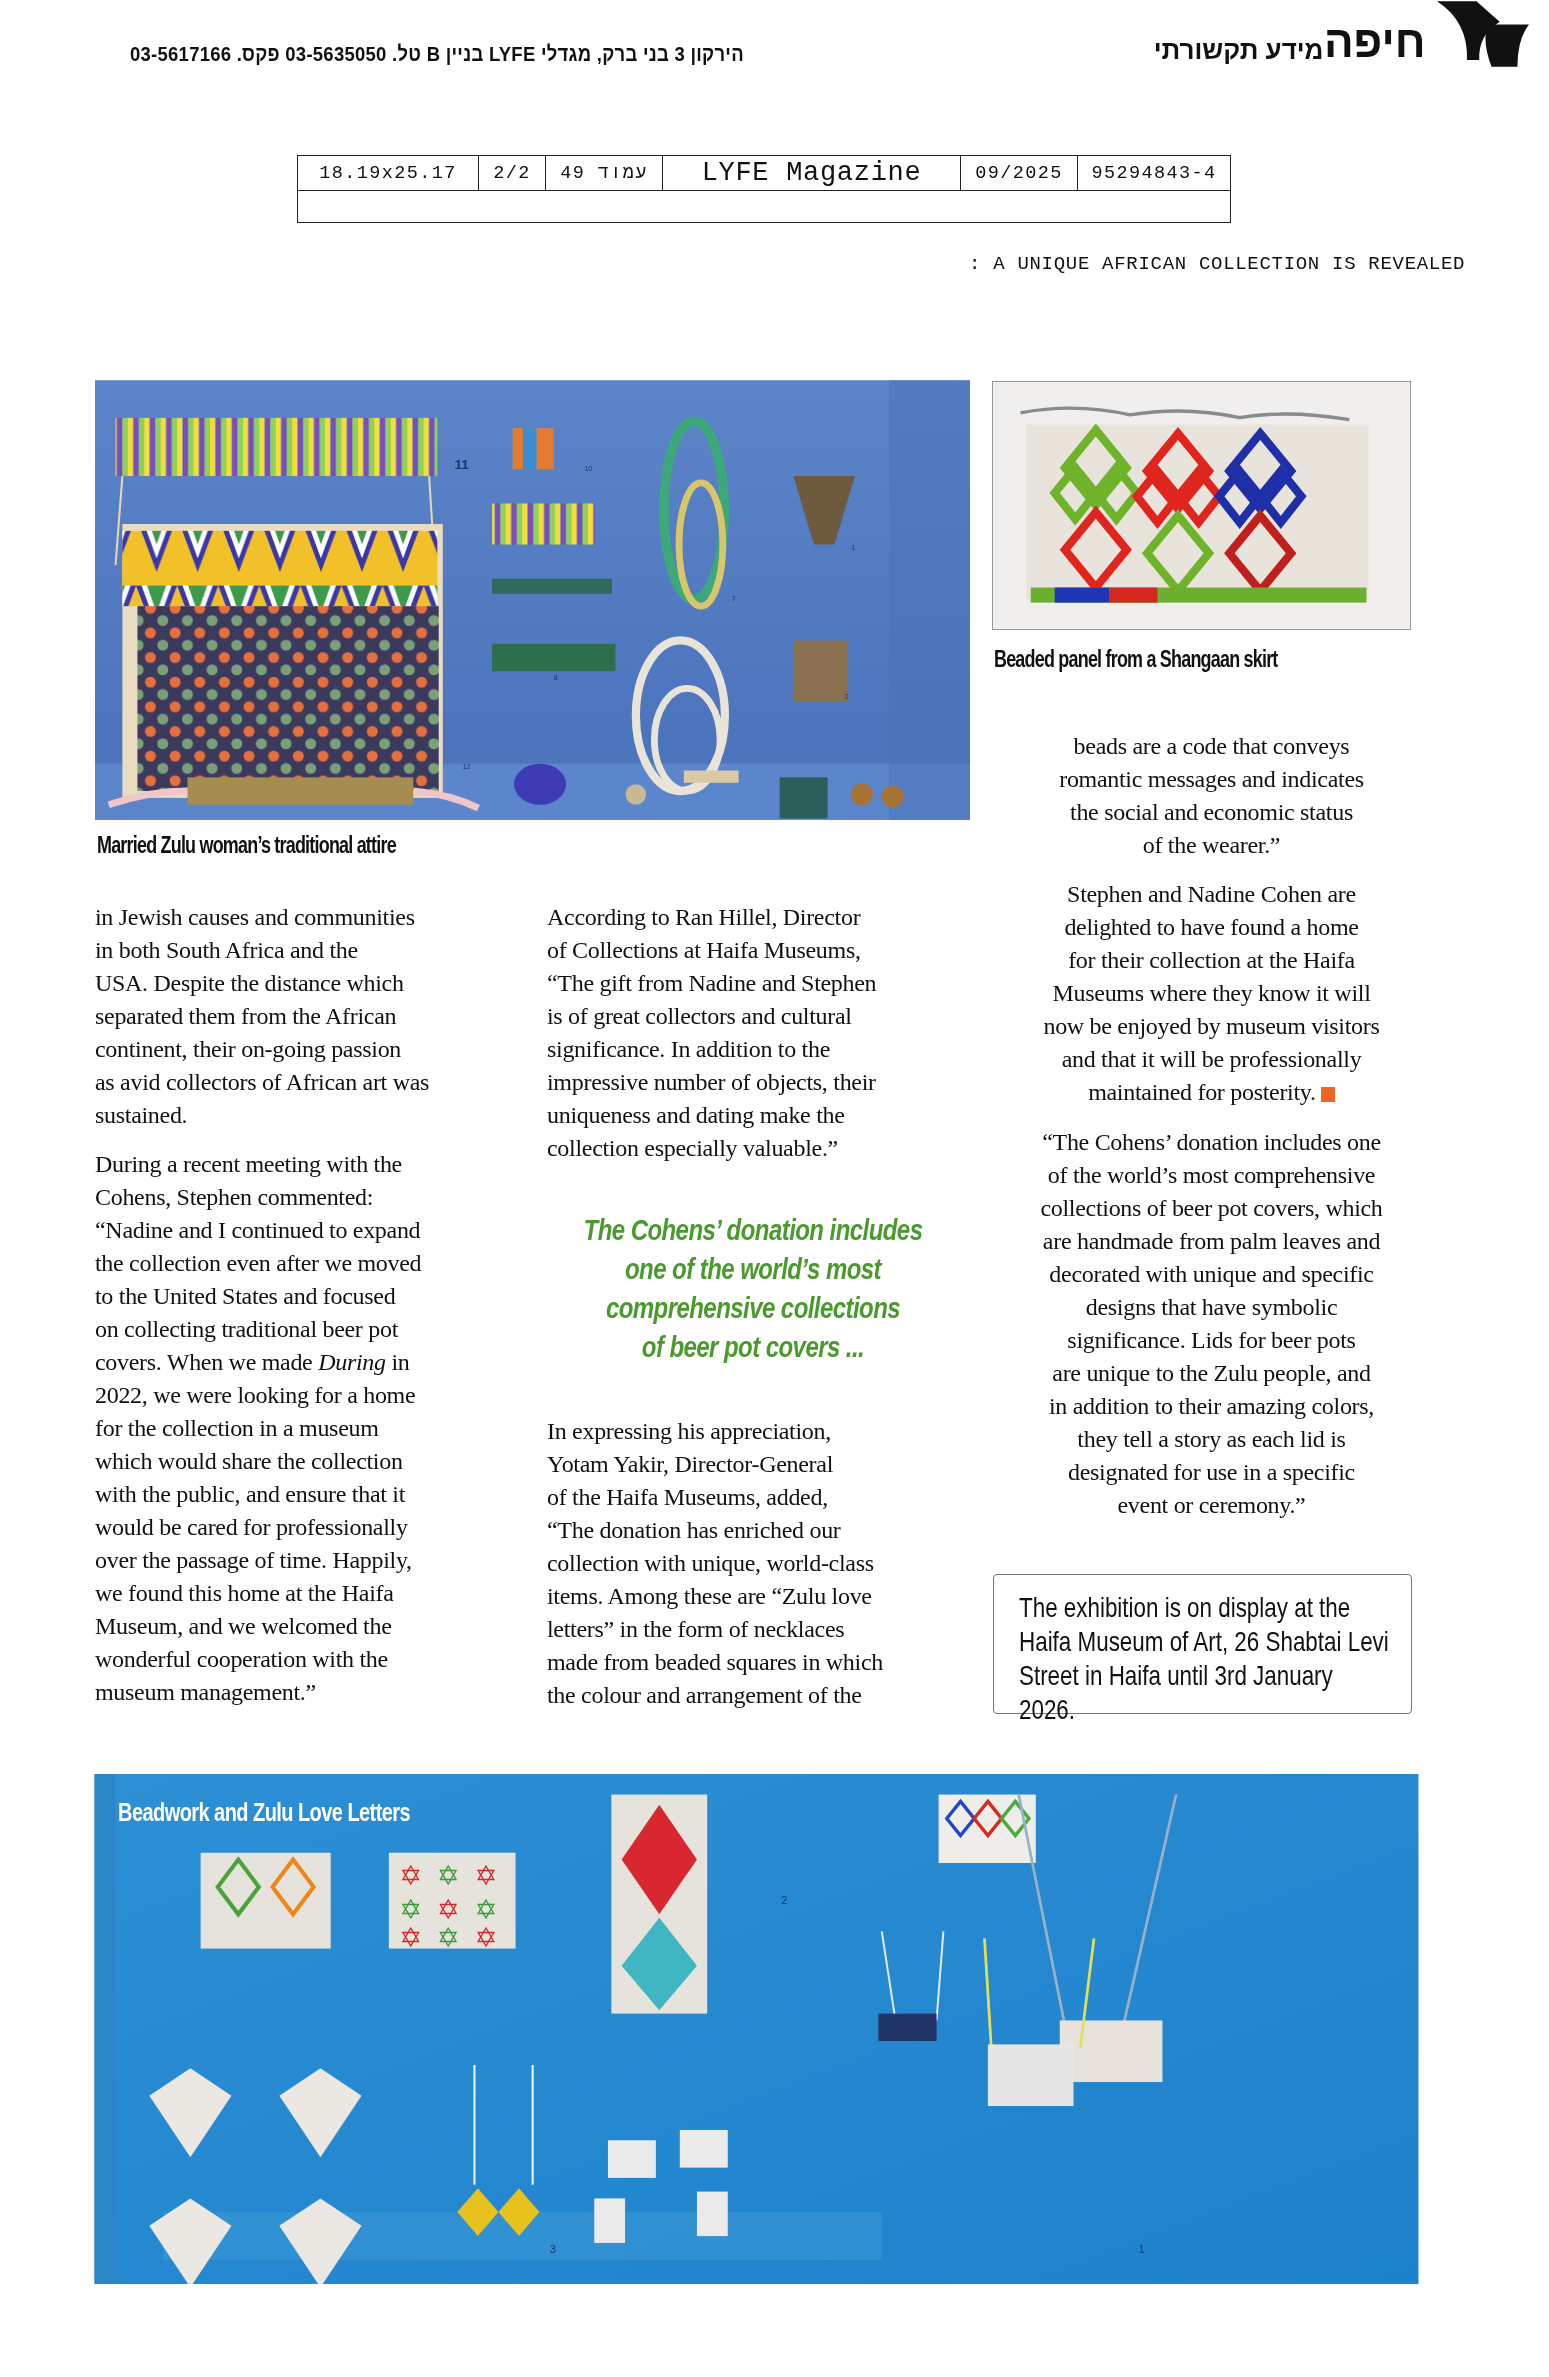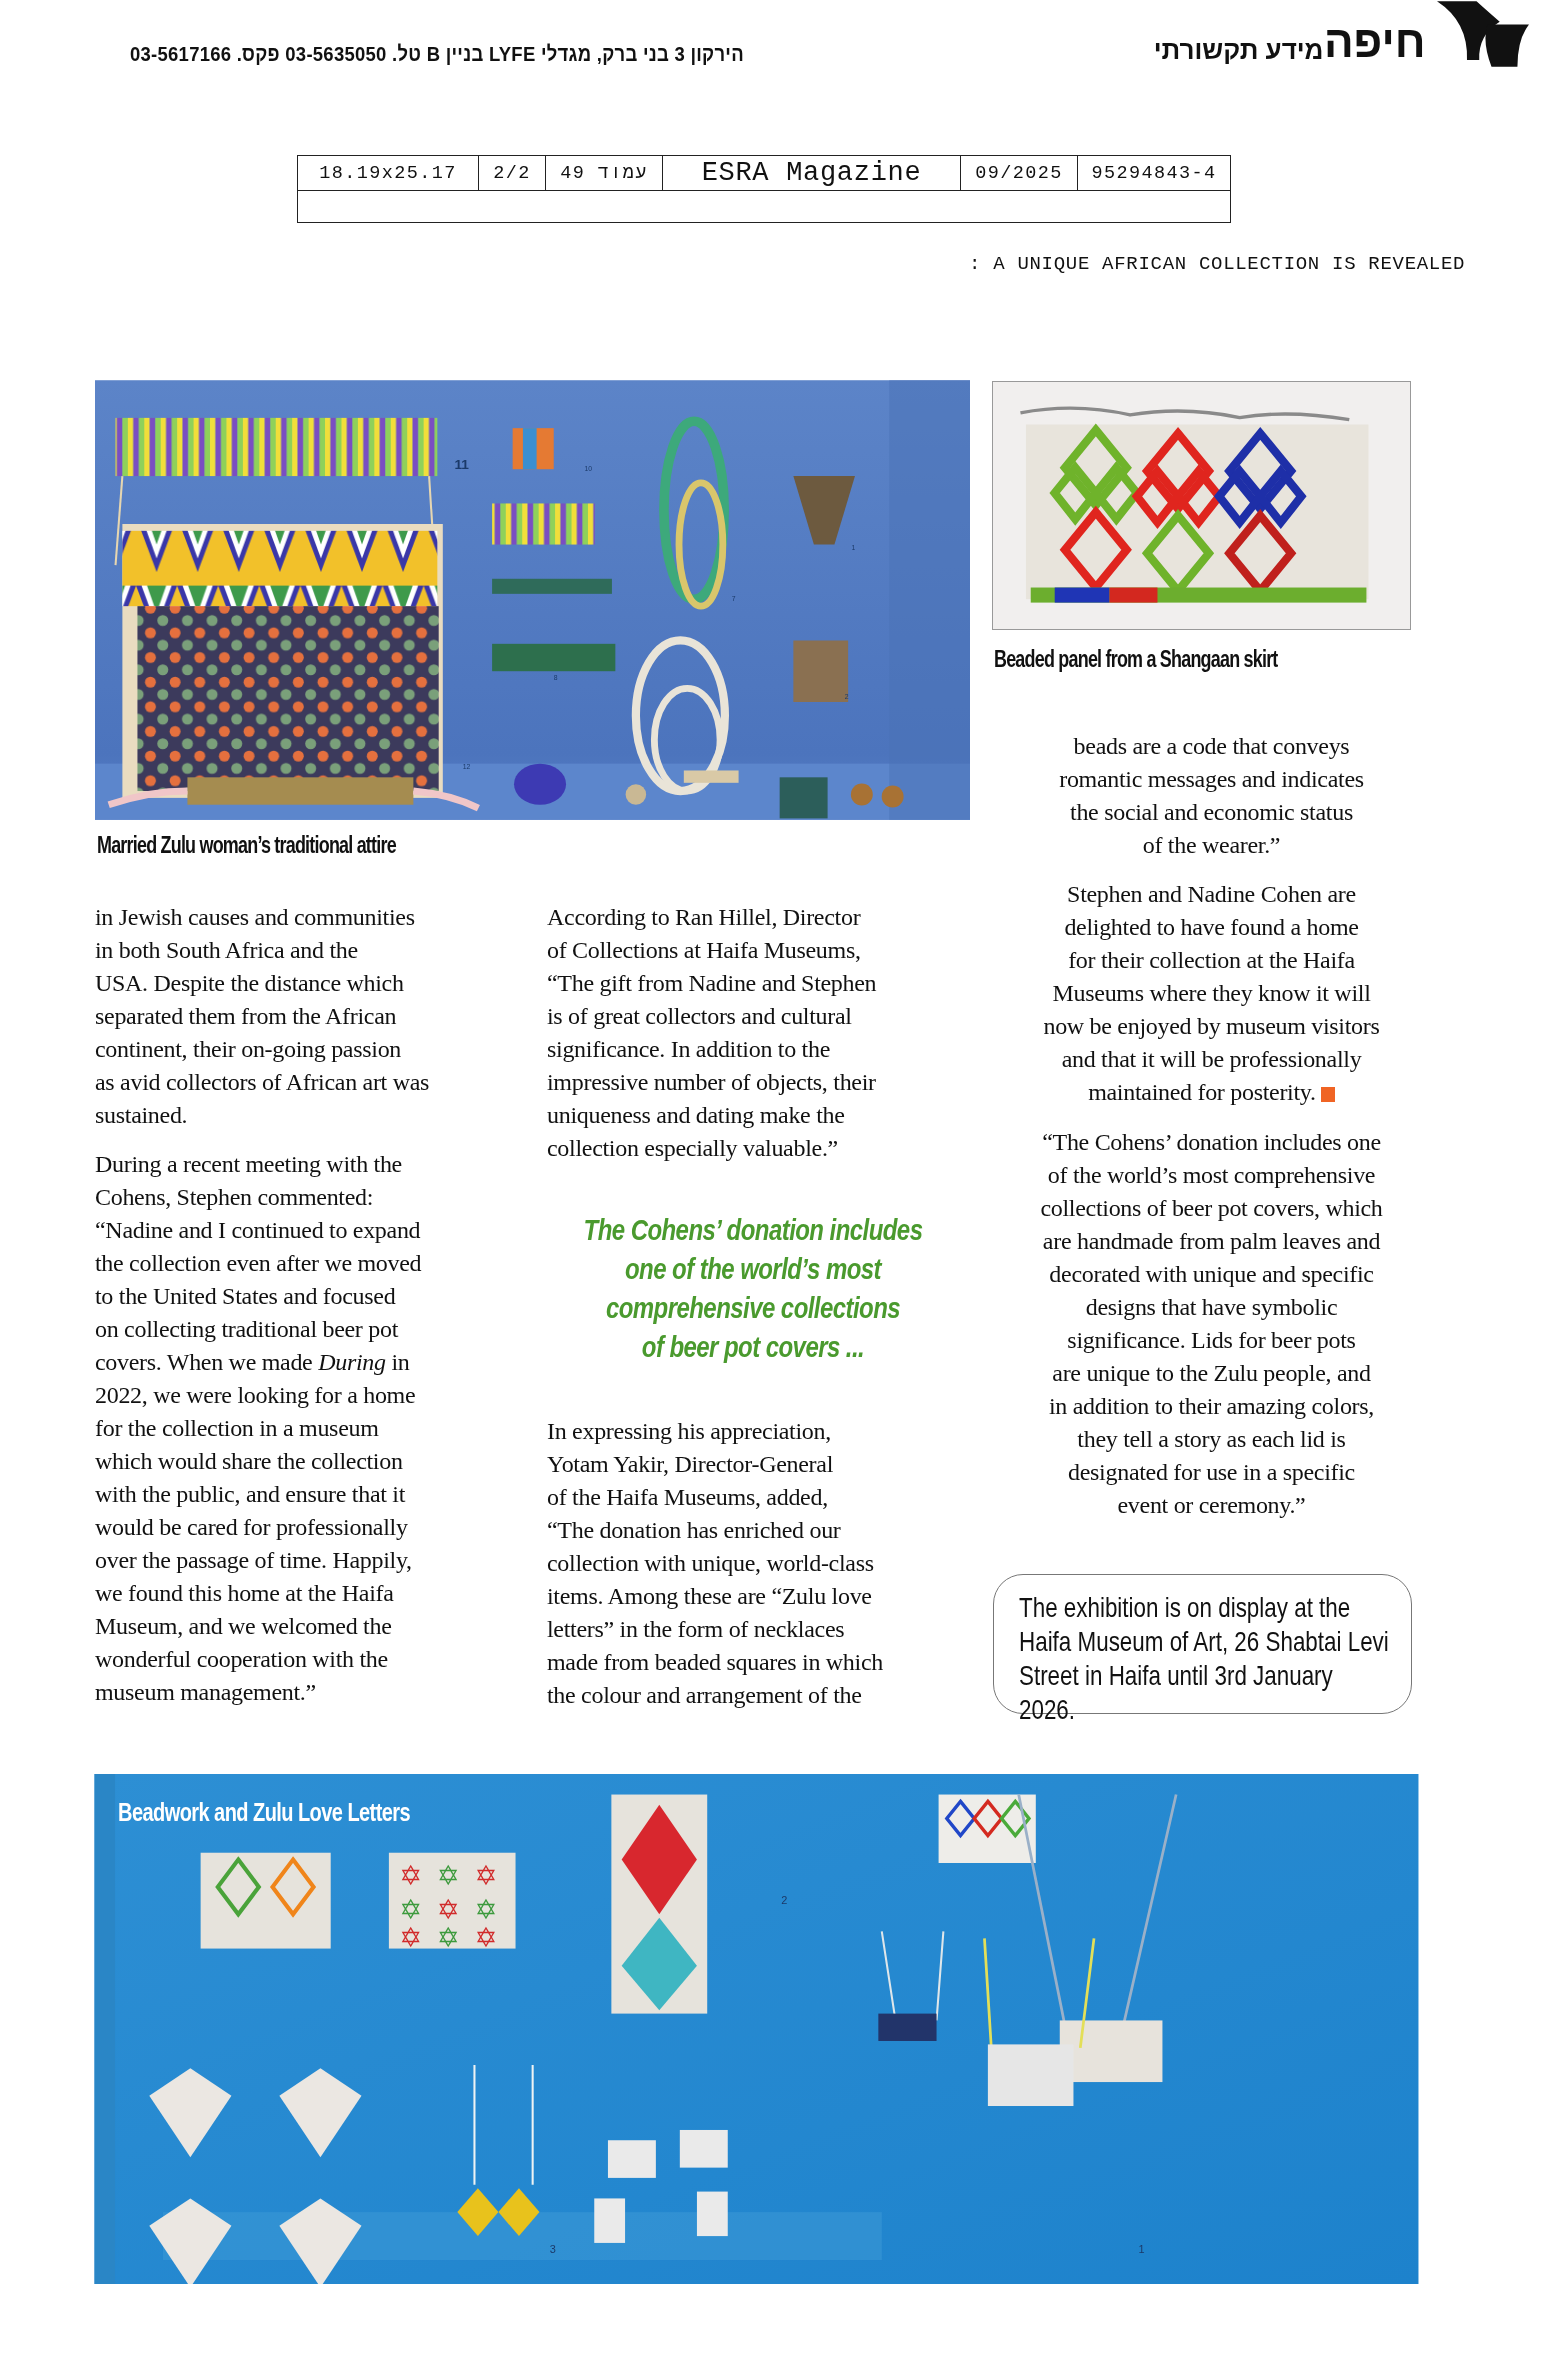--- a/index.html
+++ b/index.html
@@ -24,21 +24,21 @@
 
   
   .photo { overflow:hidden; }
   .cap { font-family:"Liberation Sans", sans-serif; font-weight:bold; font-size:23px; letter-spacing:-1px; transform:scaleX(0.78); transform-origin:left top; white-space:nowrap; }
 
   
   .col { font-size:24px; line-height:33px; letter-spacing:-0.3px; }
   .col p { margin:0 0 16.4px 0; white-space:pre-line; }
   .pull { font-family:"Liberation Sans", sans-serif; font-weight:bold; font-style:italic; color:#4a9a2e; font-size:30px; line-height:39px; text-align:center; letter-spacing:-0.7px; transform:scaleX(0.8); transform-origin:center top; white-space:pre-line; }
   .endmark { display:inline-block; width:13.7px; height:15px; background:#f06424; margin-left:5.5px; vertical-align:-1.4px; }
-  .infobox { left:993px; top:1574px; width:419px; height:140px; border:1.4px solid #777; border-radius:30px; box-sizing:border-box; }
+  .infobox { left:993px; top:1574px; width:419px; height:140px; border:1.4px solid #777; border-radius:4px; box-sizing:border-box; }
   .infobox-text { position:absolute; left:25px; top:16.4px; font-family:"Liberation Sans", sans-serif; font-size:28px; line-height:34px; white-space:pre-line; transform:scaleX(0.8); transform-origin:left top; width:466px; }
   .bottom-title { font-family:"Liberation Sans", sans-serif; font-weight:bold; color:#fff; font-size:25px; letter-spacing:-0.7px; transform:scaleX(0.8); transform-origin:left top; white-space:nowrap; }
   .numlabel { font-family:"Liberation Sans", sans-serif; font-size:20px; color:#1b3a6a; font-weight:bold; }
 </style>
 </head>
 <body>
 
 <div class="abs contact">הירקון 3 בני ברק, מגדלי LYFE בניין B טל. 03-5635050 פקס. 03-5617166</div>
 
 <div class="abs logo-wrap">
@@ -48,21 +48,21 @@
   </svg>
   <div class="logo-name">חיפה</div>
   <div class="logo-tag">מידע תקשורתי</div>
 </div>
 
 <div class="abs meta-table">
   <div class="meta-row1">
     <div class="meta-cell" style="width:180px">18.19x25.17</div>
     <div class="meta-cell" style="width:66px">2/2</div>
     <div class="meta-cell" style="width:116px;direction:rtl">עמוד 49</div>
-    <div class="meta-cell big" style="width:297px">ESRA Magazine</div>
+    <div class="meta-cell big" style="width:297px">LYFE Magazine</div>
     <div class="meta-cell" style="width:116px">09/2025</div>
     <div class="meta-cell" style="flex:1">95294843-4</div>
   </div>
 </div>
 
 <div class="abs headline">: A UNIQUE AFRICAN COLLECTION IS REVEALED</div>
 
 <div class="abs photo" style="left:95px;top:380px;width:875px;height:440px;">
   <svg width="875" height="440" viewBox="0 0 1278 642">
     <defs>

